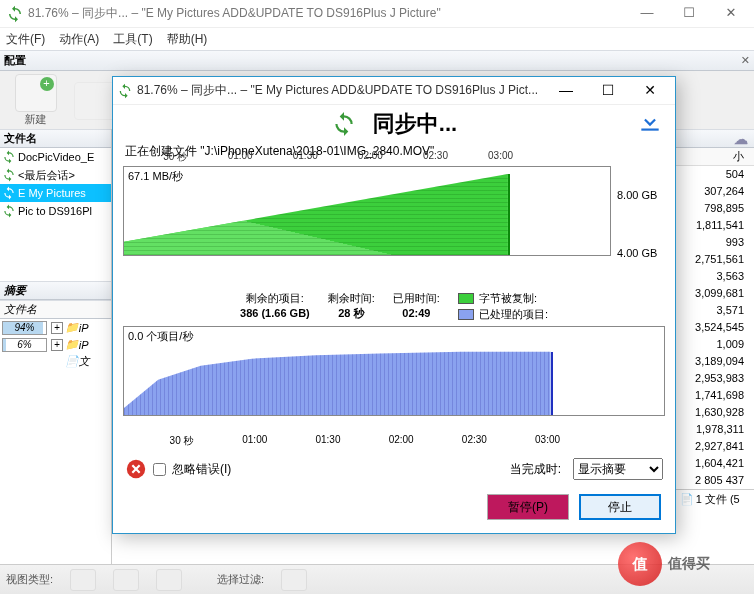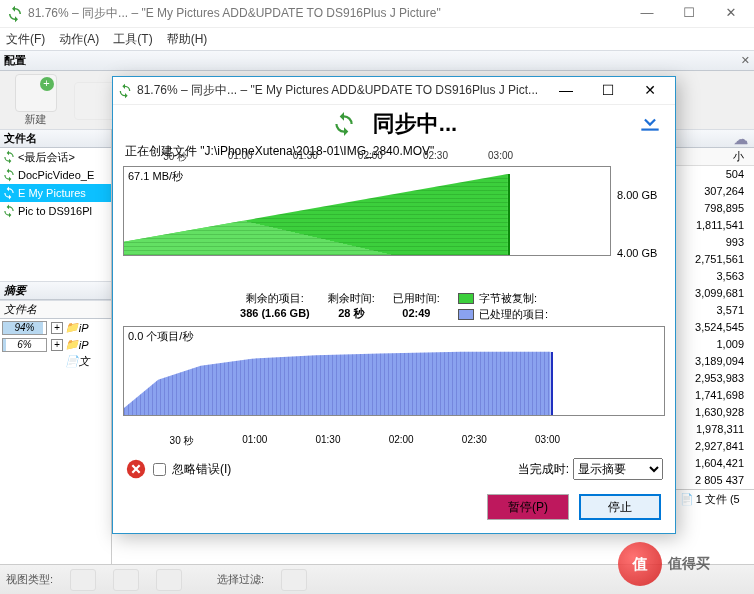--- a/index.html
+++ b/index.html
@@ -94,21 +94,21 @@
 .legend-row { display: flex; align-items: center; gap: 5px; height: 16px; }
 .sw { width: 16px; height: 11px; border: 1px solid #555; }
 .sw.g { background: #3ccf3c; }
 .sw.b { background: #8aa2ef; }
 
 .xaxis2 { position: relative; height: 16px; margin: 0 64px 4px 10px; font-size: 10px; }
 .xaxis2 span { position: absolute; transform: translateX(-50%); }
 
 .err-row { display: flex; align-items: center; padding: 4px 12px; gap: 6px; font-size: 12px; }
 .err-ic { width: 22px; height: 22px; }
-.on-complete { margin-left: auto; display: flex; align-items: center; gap: 4px; }
+.on-complete { margin-left: auto; display: flex; align-items: center; gap: 12px; }
 .on-complete select { font-size: 12px; height: 22px; width: 90px; }
 
 .dlg-btns { display: flex; justify-content: flex-end; gap: 10px; padding: 10px 14px 12px 14px; }
 .dlg-btns button { width: 82px; height: 26px; font-size: 12px; background: #be185d; border: 1px solid #adadad; cursor: pointer; }
 .dlg-btns button.primary { border: 2px solid #0078d7; background: #e5f1fb; }
 
 .watermark { position: absolute; right: 6px; bottom: 6px; width: 130px; height: 48px; opacity: .85; display: flex; align-items: center; gap: 6px; }
 .watermark .circ { width: 44px; height: 44px; border-radius: 50%; background: radial-gradient(circle at 35% 35%, #ff5a5a, #d11818); color: #fff; font-size: 15px; display:flex; align-items:center; justify-content:center; font-weight:bold; }
 .watermark .txt { font-size: 14px; color: #555; font-weight: bold; }
 .sync-icon { fill:#3a9a3a; }
@@ -173,27 +173,27 @@
 
 <div class="left-pane">
   <div class="pane-header">
       <span>文件名</span>
     </div>
   <div class="cfg-list">
     <div class="row">
         <svg class="ic" viewBox="0 0 24 24">
           <path class="sync-icon" d="M12 4V1L8 5l4 4V6a6 6 0 016 6h2A8 8 0 0012 4zm0 14a6 6 0 01-6-6H4a8 8 0 008 8v3l4-4-4-4v3z"></path>
         </svg>
-        <span>&lt;最后会话&gt;</span>
+        <span>DocPicVideo_E</span>
       </div>
     <div class="row">
         <svg class="ic" viewBox="0 0 24 24">
           <path class="sync-icon" d="M12 4V1L8 5l4 4V6a6 6 0 016 6h2A8 8 0 0012 4zm0 14a6 6 0 01-6-6H4a8 8 0 008 8v3l4-4-4-4v3z"></path>
         </svg>
-        <span>DocPicVideo_E</span>
+        <span>&lt;最后会话&gt;</span>
       </div>
     <div class="row sel">
         <svg class="ic" viewBox="0 0 24 24">
           <path fill="#fff" d="M12 4V1L8 5l4 4V6a6 6 0 016 6h2A8 8 0 0012 4zm0 14a6 6 0 01-6-6H4a8 8 0 008 8v3l4-4-4-4v3z"></path>
         </svg>
         <span>E My Pictures</span>
       </div>
     <div class="row">
         <svg class="ic" viewBox="0 0 24 24">
           <path class="sync-icon" d="M12 4V1L8 5l4 4V6a6 6 0 016 6h2A8 8 0 0012 4zm0 14a6 6 0 01-6-6H4a8 8 0 008 8v3l4-4-4-4v3z"></path>

